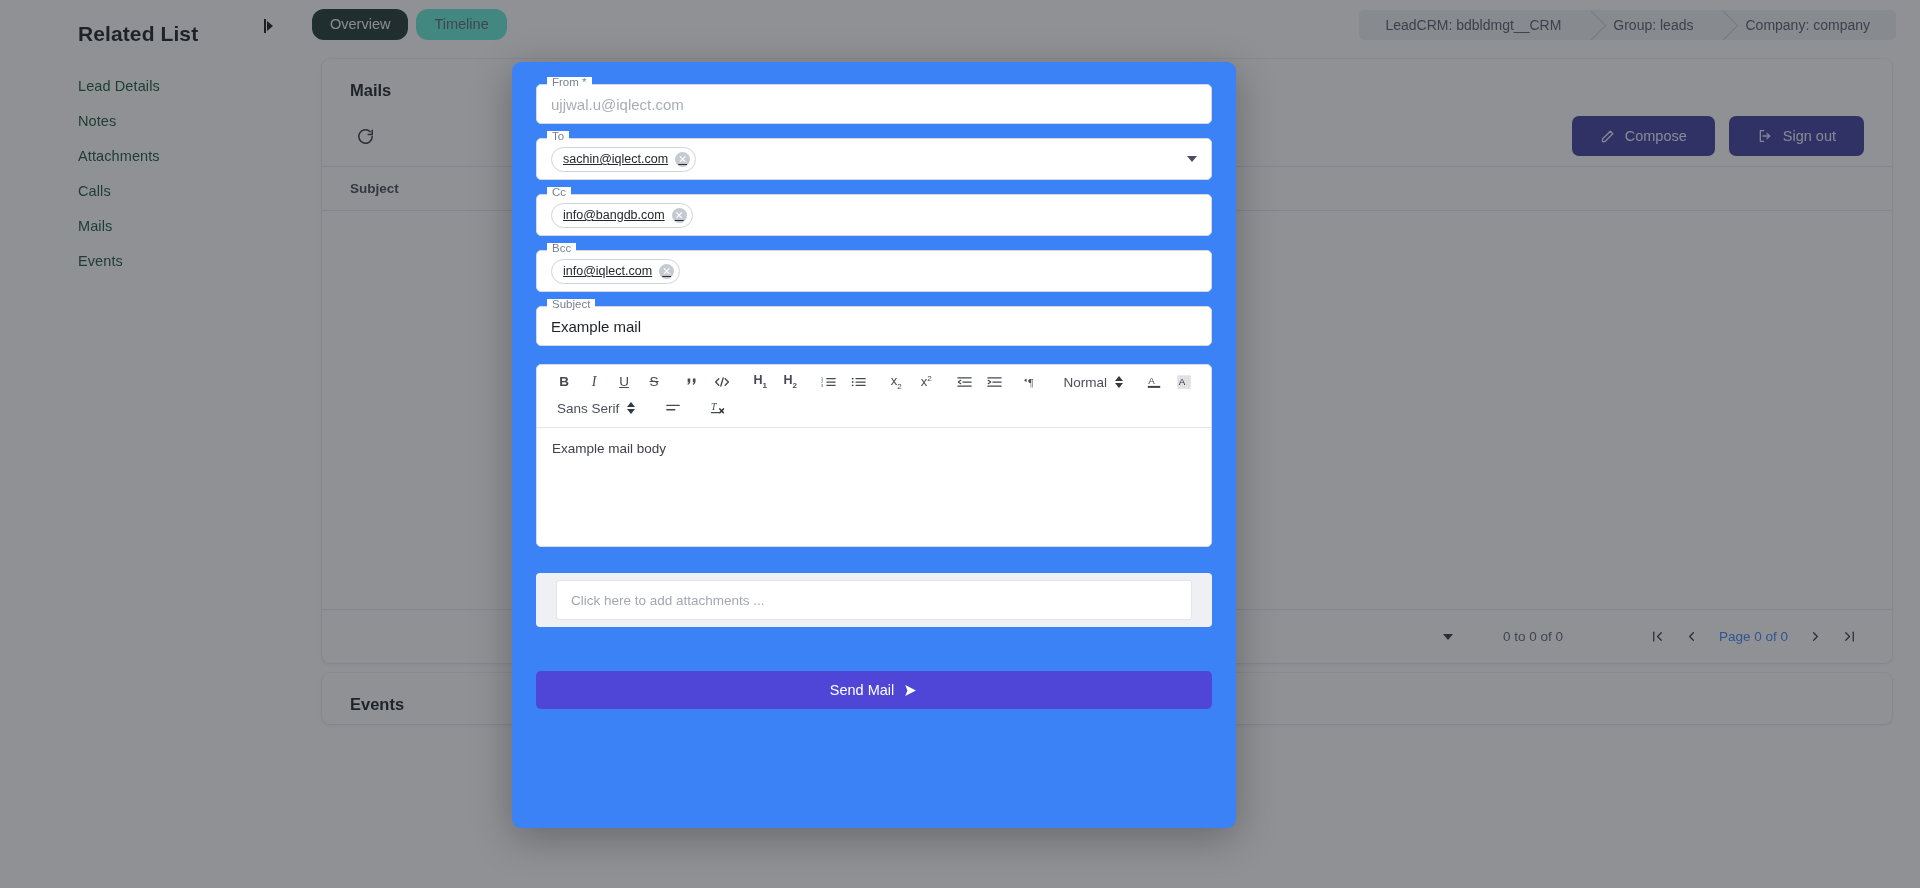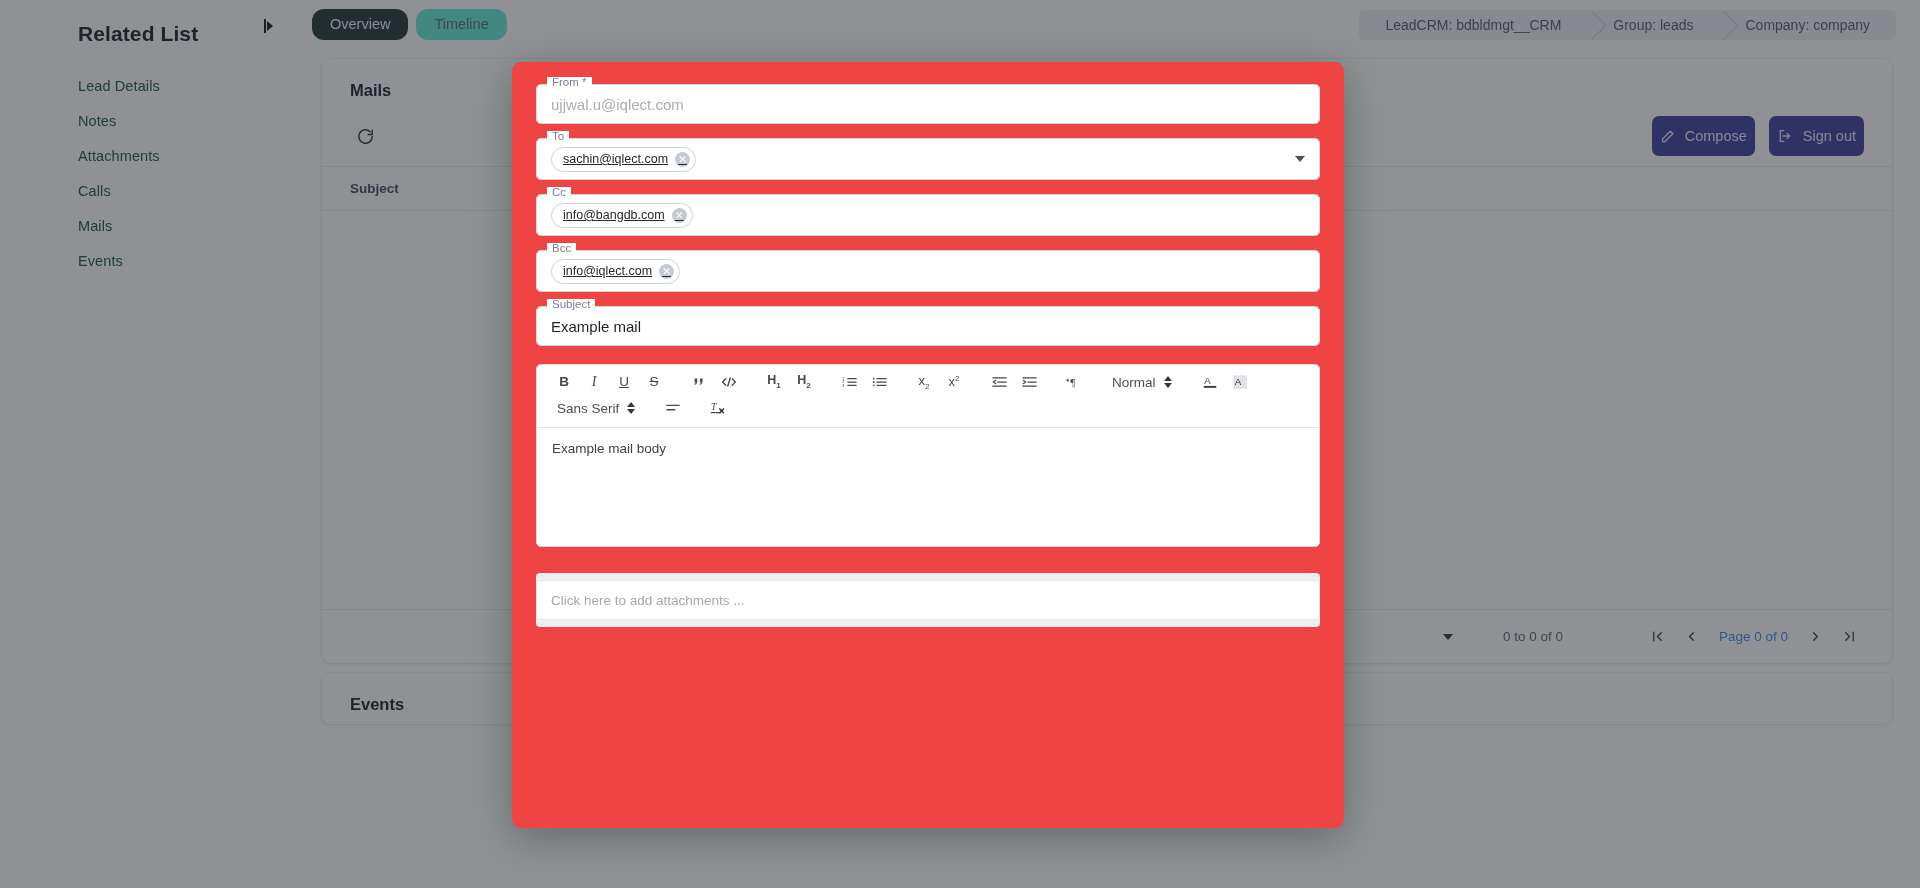--- a/index.html
+++ b/index.html
@@ -84,21 +84,21 @@
   .mails-toolbar {
     display: flex; align-items: center; padding: 6px 28px 10px 28px;
   }
   .refresh-btn {
     width: 30px; height: 30px; display: flex; align-items: center; justify-content: center;
     cursor: pointer;
   }
   .mails-actions { margin-left: auto; display: flex; gap: 14px; }
   .btn-primary {
     background: #3a3a9e; color: #eceefb; border: none;
-    border-radius: 7px; height: 40px; padding: 0 8px;
+    border-radius: 7px; height: 40px; padding: 0 28px;
     display: flex; align-items: center; gap: 10px;
     font-size: 14.5px; font-family: inherit; cursor: pointer;
   }
   .grid-head {
     border-top: 1px solid #e6e8ec; border-bottom: 1px solid #e6e8ec;
     padding: 14px 28px; font-size: 13.5px; font-weight: 700; color: #3f4552;
   }
   .grid-body { height: 398px; }
   .grid-foot {
     border-top: 1px solid #e6e8ec;
@@ -117,22 +117,22 @@
     width: 34px; height: 34px; display: flex; align-items: center; justify-content: center;
     cursor: pointer; color: #2b2f38; font-size: 15px;
   }
   .pg-label { padding: 0 10px; white-space: nowrap; color: #3b82f6; }
 
   
   #overlay { position: absolute; inset: 0; background: rgba(40,44,52,.52); }
 
   #modal {
     position: absolute; left: 512px; top: 62px;
-    width: 832px; height: 766px;
-    background: #ef4444; border-radius: 9px;
+    width: 724px; height: 766px;
+    background: #3b82f6; border-radius: 9px;
     box-shadow: 0 10px 40px rgba(0,0,0,.28);
     padding: 22px 24px 0 24px;
     overflow: hidden;
   }
 
   
   .field { position: relative; margin-bottom: 14px; }
   .fieldset {
     border: 1px solid #d6d9de; border-radius: 5px;
     background: #fff; display: flex; align-items: center;
@@ -196,21 +196,21 @@
   .updown .u { border-bottom: 5px solid #34383f; }
   .updown .d { border-top: 5px solid #34383f; }
   .qlbody {
     height: 118px; padding: 13px 15px;
     font-size: 13.5px; color: #3d424b; background: #fff;
   }
 
   
   .attach-outer {
     margin-top: 26px; background: #eef0f3;
-    border-radius: 4px; padding: 7px 0;
+    border-radius: 4px; padding: 7px 20px;
   }
   .attach-inner {
     background: #fff; border: 1px solid #e3e5e9; border-radius: 3px;
     height: 40px; display: flex; align-items: center; padding: 0 14px;
     font-size: 13.5px; color: #a3a7b1; cursor: pointer;
   }
 
   .send-btn {
     margin-top: 44px; width: 100%; height: 38px;
     background: #4f46d8; color: #fff; border: none; border-radius: 5px;
@@ -516,15 +516,23 @@
       </div>
       <div class="qlbody">Example mail body</div>
     </div>
 
     <div class="attach-outer">
       <div class="attach-inner">
         <span>Click here to add attachments ...</span>
       </div>
     </div>
 
+    <button class="send-btn">
+      <span>Send Mail</span>
+      <span>
+        <svg width="15" height="15" viewBox="0 0 16 16" fill="#ffffff">
+            <path d="M2.4 2.2l11.4 5.8-11.4 5.8 2.3-5.8z"></path>
+          </svg>
+      </span>
+    </button>
 
   </div>
 </div>
 
 </body></html>

